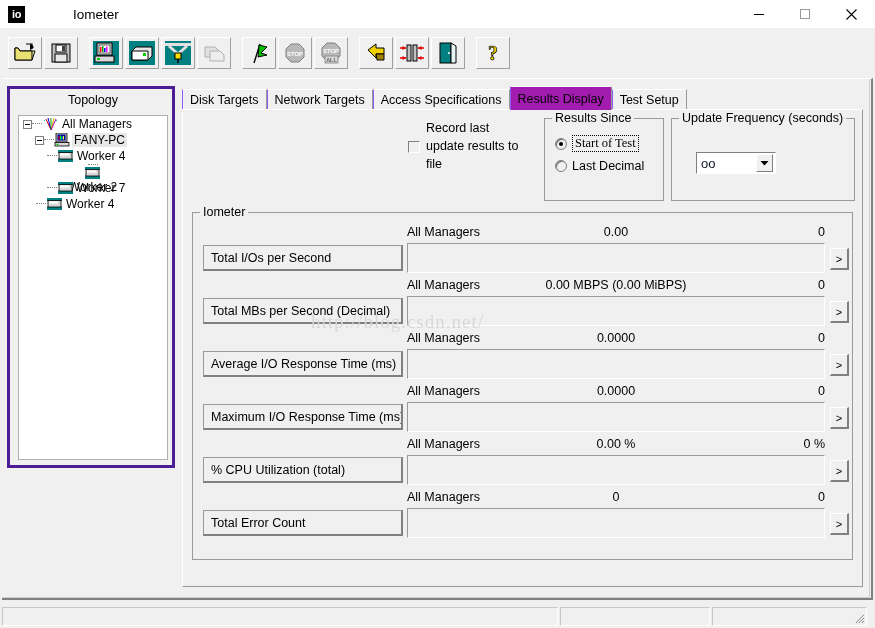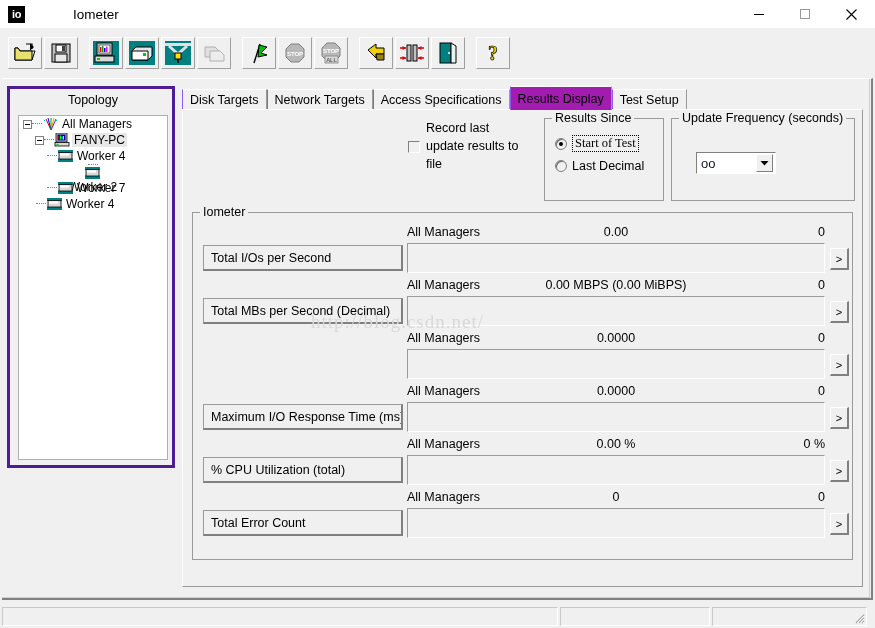--- a/index.html
+++ b/index.html
@@ -696,20 +696,21 @@
             <div class="drow-header">
               <span class="dh-name">All Managers</span>
               <span class="dh-val">0.00 MBPS (0.00 MiBPS)</span>
               <span class="dh-max">0</span>
             </div>
             <div class="drow-bar"></div>
             <div class="drow-more">&gt;</div>
           </div>
 
           <div class="drow">
+            <div class="drow-btn">Average I/O Response Time (ms)</div>
             <div class="drow-header">
               <span class="dh-name">All Managers</span>
               <span class="dh-val">0.0000</span>
               <span class="dh-max">0</span>
             </div>
             <div class="drow-bar"></div>
             <div class="drow-more">&gt;</div>
           </div>
 
           <div class="drow">

